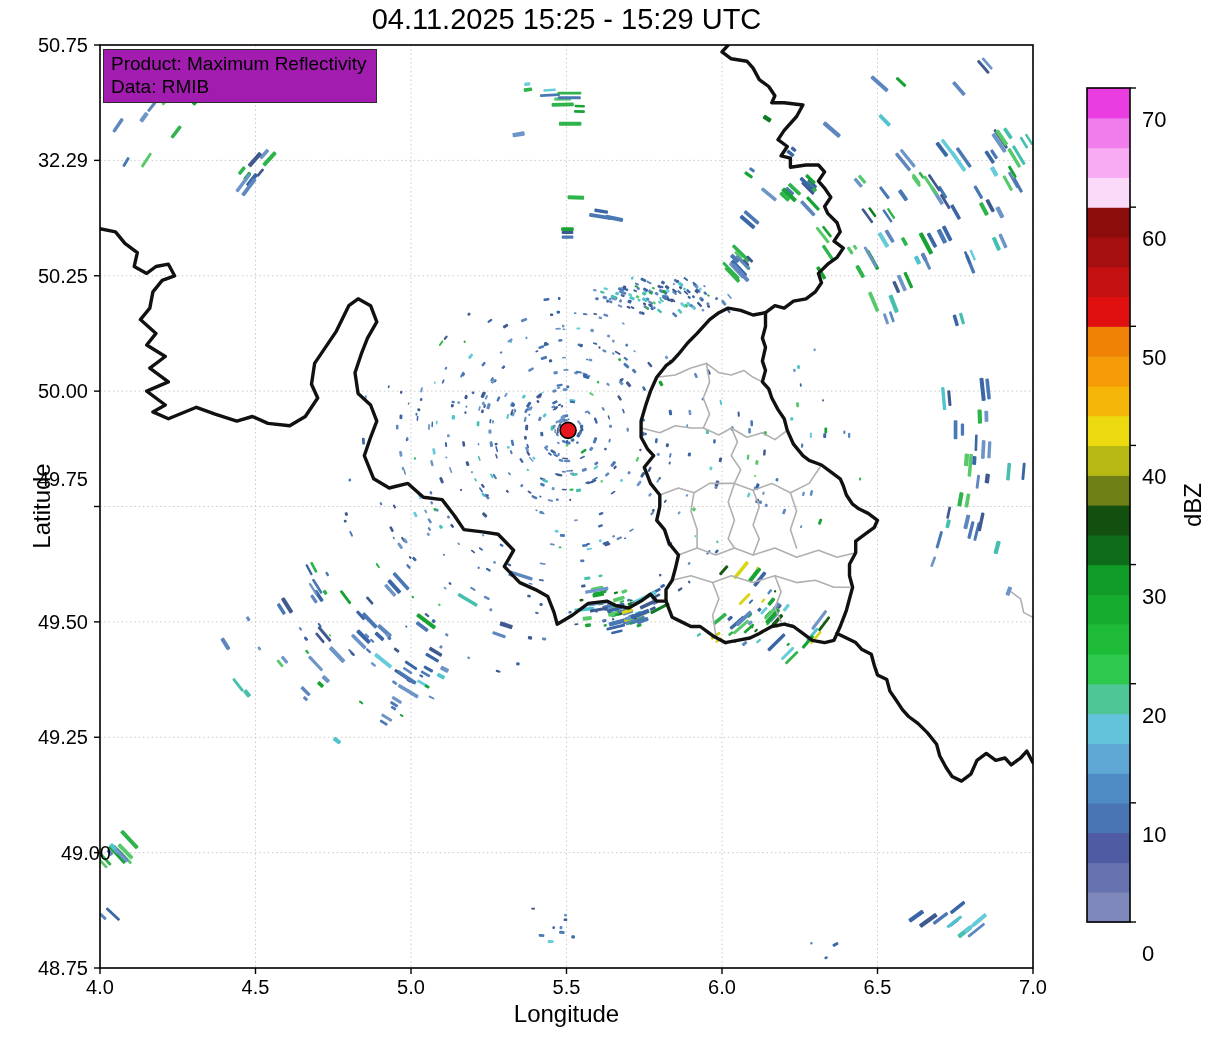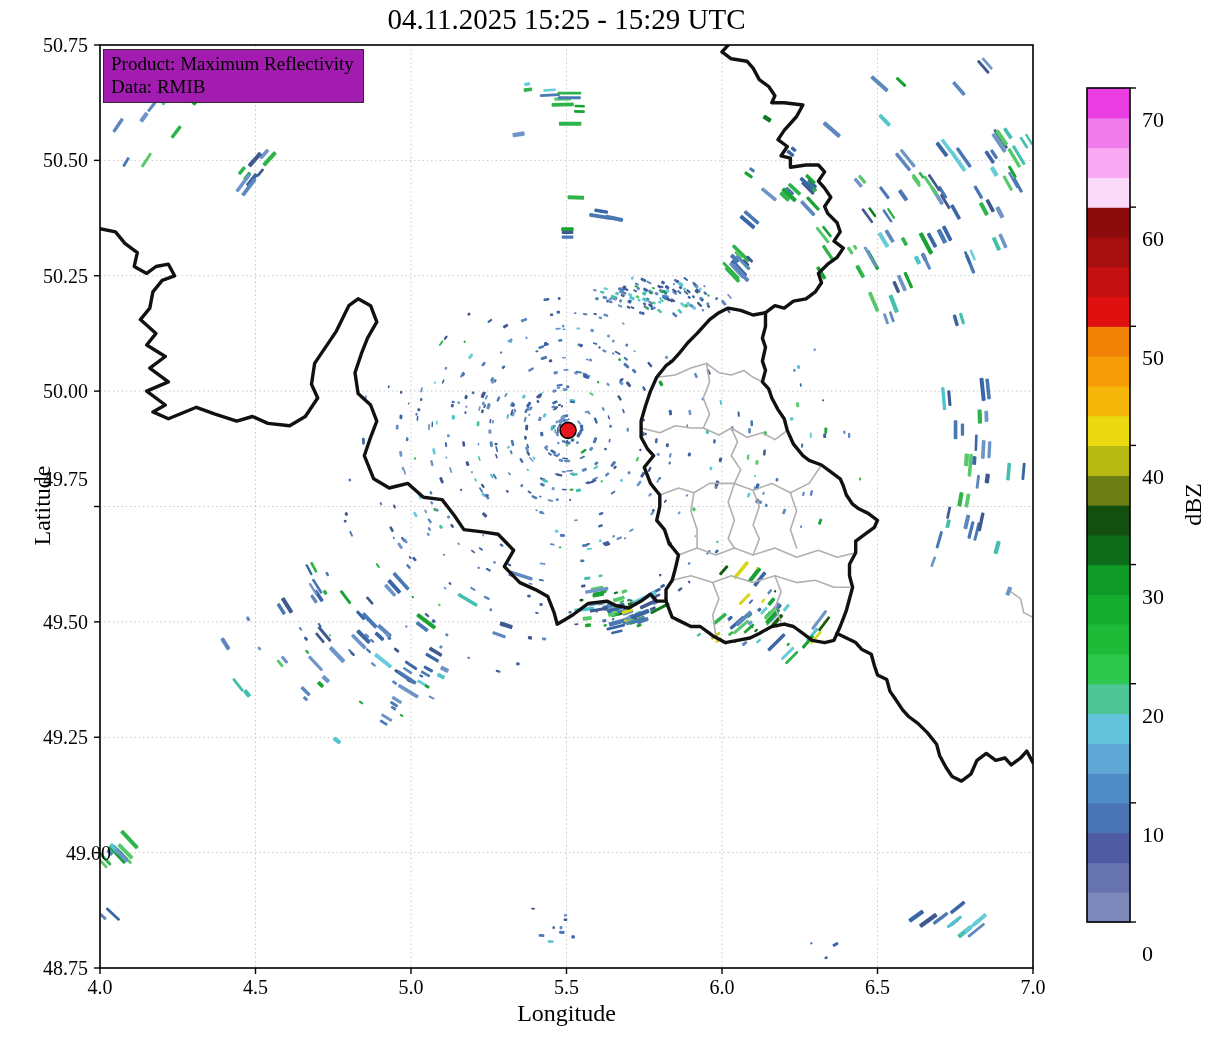--- a/index.html
+++ b/index.html
@@ -1,18 +1,18 @@
 <!DOCTYPE html>
 <html><head>
 <meta charset="utf-8">
 <style>
   html,body{margin:0;padding:0;background:#ffffff;}
   #figure{
     position:relative;width:1219px;height:1040px;background:#ffffff;
-    font-family:Liberation Serif, serif;color:#000;
+    font-family:Liberation Sans, sans-serif;color:#000;
     overflow:hidden;
   }
   #map-svg{position:absolute;left:0;top:0;}
   .title{
     position:absolute;left:100px;top:3px;width:933px;text-align:center;
     font-size:29px;color:#000;white-space:nowrap;
   }
   .info-box{
     position:absolute;left:103px;top:49px;background:#a21caf;
     border:1.8px solid #2b2b2b;padding:2px 9px 4px 7px;
@@ -1170,21 +1170,21 @@
 
   <div id="tick-labels">
       <div class="tick-label xtick-label" style="left: 100px; top: 976px;">4.0</div>
       <div class="tick-label xtick-label" style="left: 255.5px; top: 976px;">4.5</div>
       <div class="tick-label xtick-label" style="left: 411px; top: 976px;">5.0</div>
       <div class="tick-label xtick-label" style="left: 566.5px; top: 976px;">5.5</div>
       <div class="tick-label xtick-label" style="left: 722px; top: 976px;">6.0</div>
       <div class="tick-label xtick-label" style="left: 877.5px; top: 976px;">6.5</div>
       <div class="tick-label xtick-label" style="left: 1033px; top: 976px;">7.0</div>
       <div class="tick-label ytick-label" style="top: 45px;">50.75</div>
-      <div class="tick-label ytick-label" style="top: 160.375px;">50.50</div>
+      <div class="tick-label ytick-label" style="top: 160.375px;">32.29</div>
       <div class="tick-label ytick-label" style="top: 275.75px;">50.25</div>
       <div class="tick-label ytick-label" style="top: 391.125px;">50.00</div>
       <div class="tick-label ytick-label" style="top: 479px;">49.75</div>
       <div class="tick-label ytick-label" style="top: 621.875px;">49.50</div>
       <div class="tick-label ytick-label" style="top: 737.25px;">49.25</div>
       <div class="tick-label ytick-label" style="top: 852.625px; padding-left: 23px;">49.00</div>
       <div class="tick-label ytick-label" style="top: 968px;">48.75</div>
       <div class="tick-label cbar-tick-label" style="left: 1142px; top: 922px;">0</div>
       <div class="tick-label cbar-tick-label" style="left: 1142px; top: 802.857px;">10</div>
       <div class="tick-label cbar-tick-label" style="left: 1142px; top: 683.714px;">20</div>

